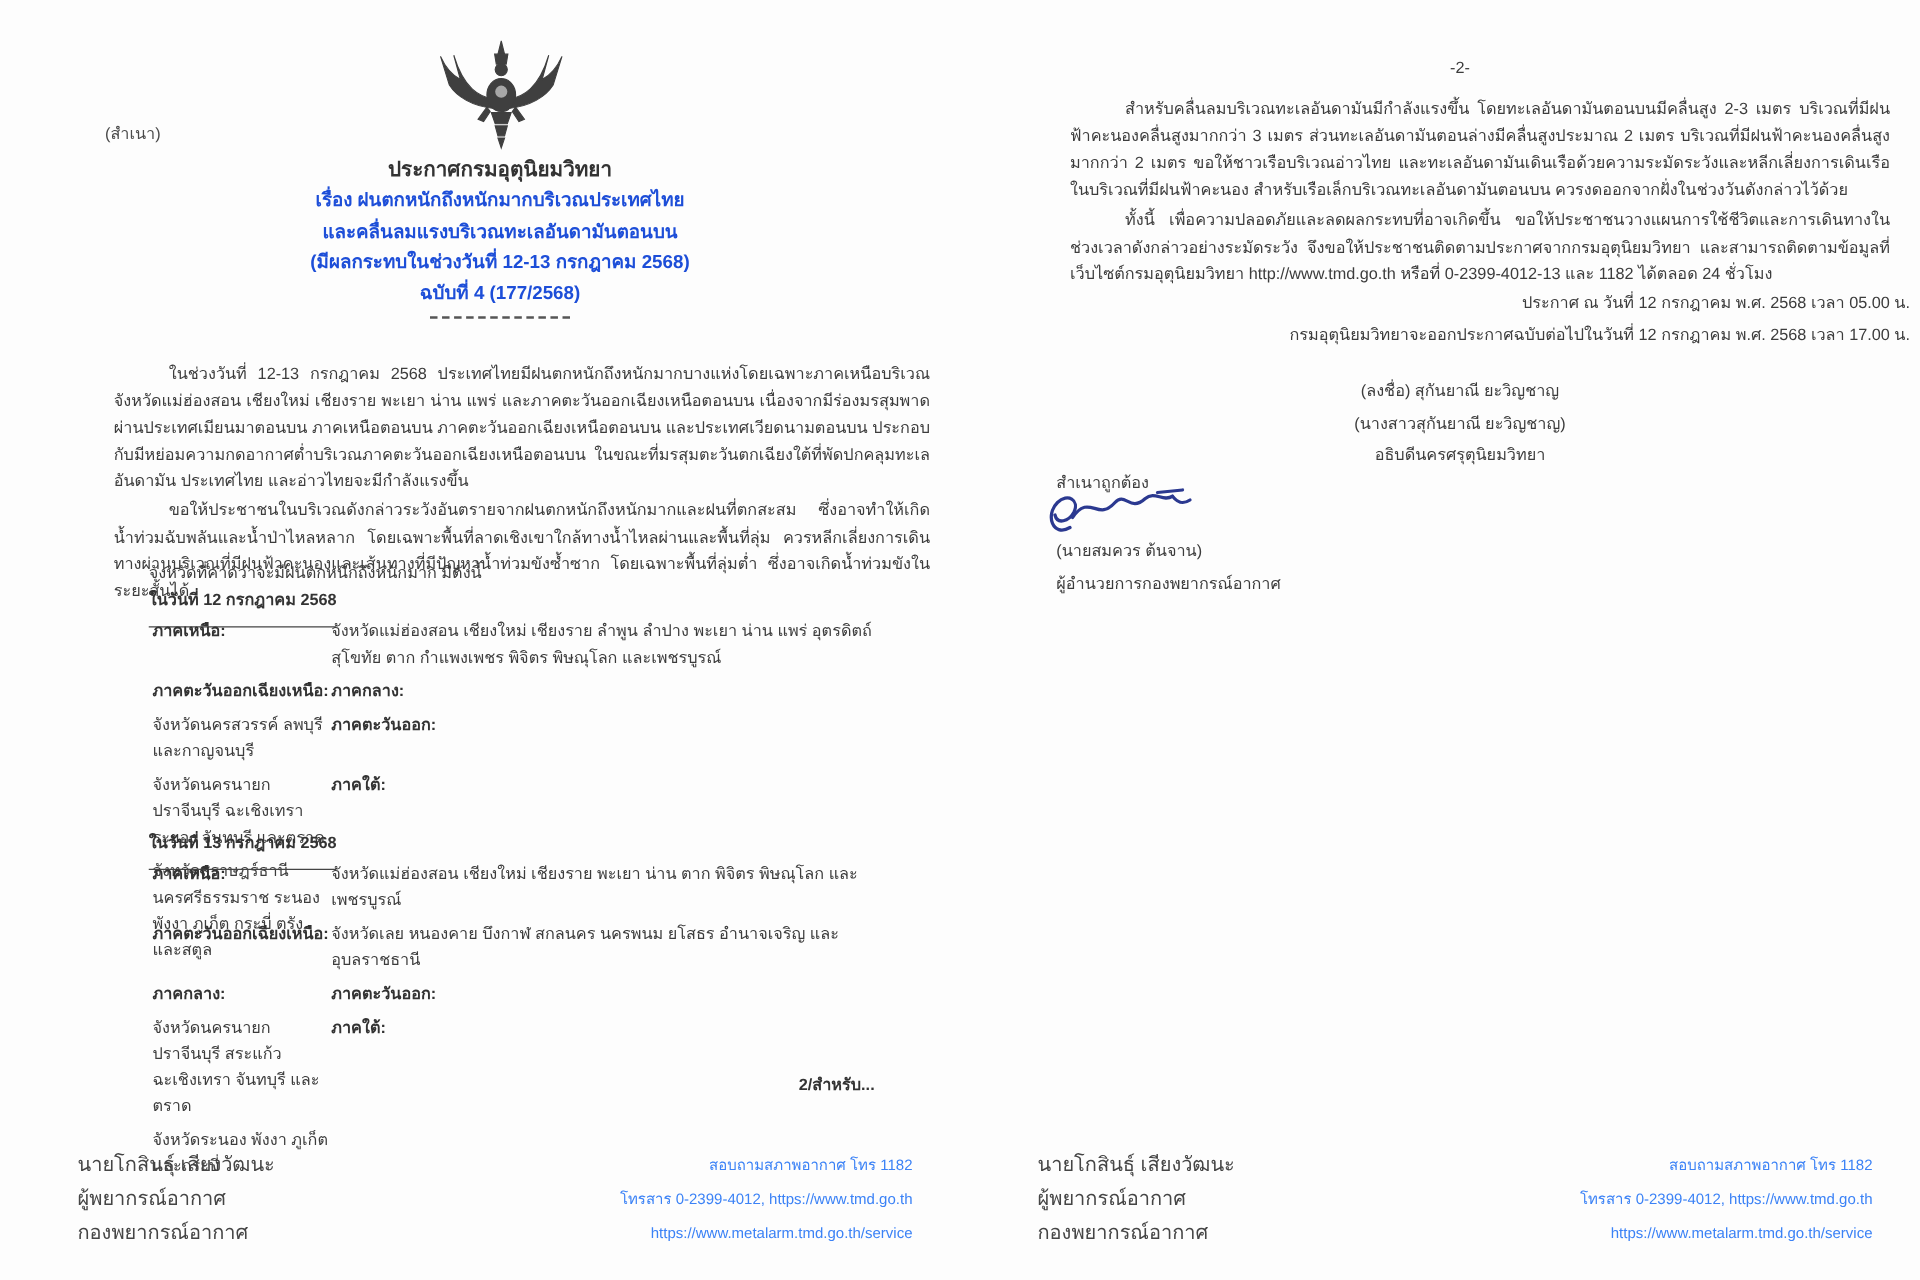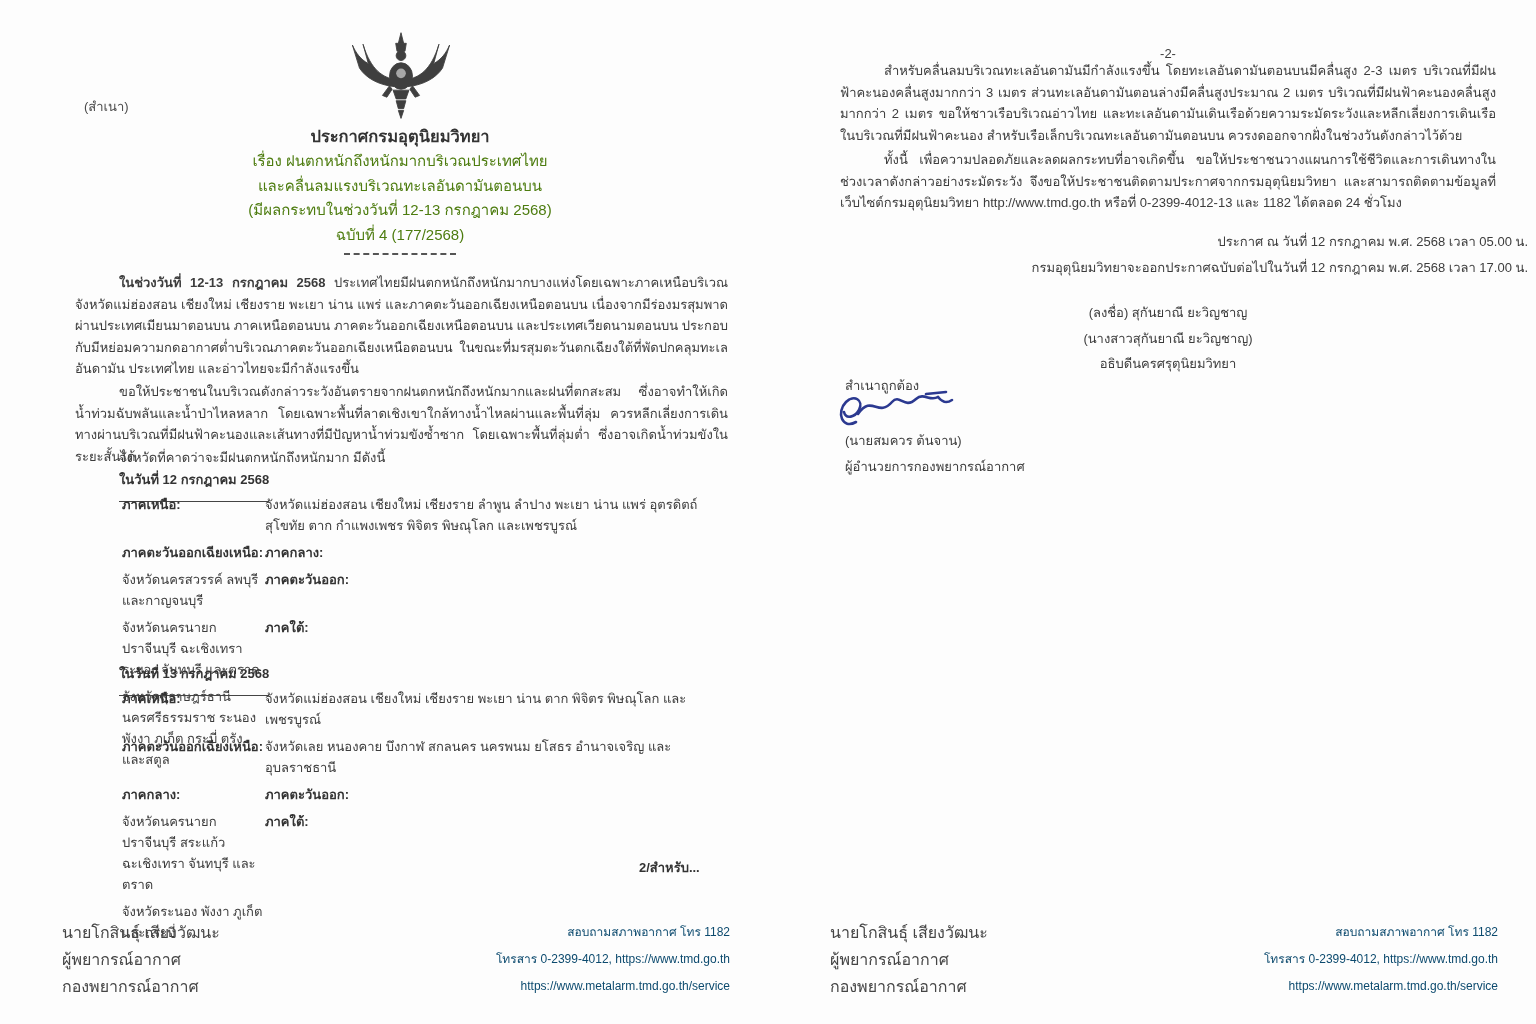--- a/index.html
+++ b/index.html
@@ -13,49 +13,49 @@
   .page{position:absolute;top:0;width:768px;height:1024px;background:#fdfdfd;}
   .page-left{left:0;}
   .page-right{left:768px;}
 
   .copy-label{position:absolute;left:84px;top:96px;font-size:13px;color:#4a4a4a;text-align:right;}
 
   .emblem{position:absolute;left:348px;top:30px;width:106px;height:92px;}
 
   .title-block{position:absolute;left:59px;top:124px;width:682px;text-align:center;}
   .title-block .t1{font-size:16.5px;font-weight:bold;line-height:25px;color:#333;text-align:center;}
-  .title-block .t{font-size:15px;font-weight:normal;line-height:24.5px;color:#4d7c0f;}
+  .title-block .t{font-size:15px;font-weight:bold;line-height:24.5px;color:#1d4ed8;}
   .title-divider{width:112px;border-top:2px dashed #555;margin:6px auto 0 auto;height:0;}
 
   .body-text{
     position:absolute;left:75px;width:653px;
     font-size:13px;line-height:21.5px;text-align:justify;color:#3c3c3c;
-    margin:0;
+    margin:16px;
   }
   .indent{text-indent:44px;}
-  .b{font-weight:bold;}
+  .b{font-weight:normal;}
 
   .expect-line{position:absolute;left:119px;top:447px;font-size:13px;color:#3c3c3c;}
 
   .day-header{
     position:absolute;left:119px;font-size:13px;font-weight:bold;color:#333;
   }
   .day-header span{border-bottom:1.6px solid #444;padding-bottom:14px;}
 
   .region-table{
     position:absolute;left:122px;width:606px;
     display:grid;grid-template-columns:143px 1fr;row-gap:6px;
     font-size:13px;line-height:21px;color:#3c3c3c;
   }
   .region-label{font-weight:bold;color:#333;}
 
   .continuation{position:absolute;left:639px;top:857px;font-size:13px;font-weight:bold;color:#333;}
 
   .footer-left{position:absolute;left:62px;top:919px;font-size:16px;line-height:27px;color:#454545;}
-  .footer-right{position:absolute;right:38px;top:919px;font-size:12px;line-height:27px;text-align:right;color:#0c4a6e;}
+  .footer-right{position:absolute;right:38px;top:919px;font-size:12px;line-height:27px;text-align:right;color:#3b82f6;}
 
   .page-number{position:absolute;left:72px;top:46px;width:656px;text-align:center;font-size:13px;color:#3c3c3c;}
 
   .centered-line{position:absolute;left:40px;width:720px;text-align:right;font-size:13px;color:#3c3c3c;}
 
   .sig-block{position:absolute;left:40px;width:720px;text-align:center;font-size:13px;line-height:25.5px;color:#3c3c3c;}
 
   .cert-label{position:absolute;left:77px;top:375px;font-size:13px;color:#3c3c3c;}
   .cert-sig{position:absolute;left:66px;top:386px;width:140px;height:48px;}
   .cert-name{position:absolute;left:77px;top:430px;font-size:13px;color:#3c3c3c;}

